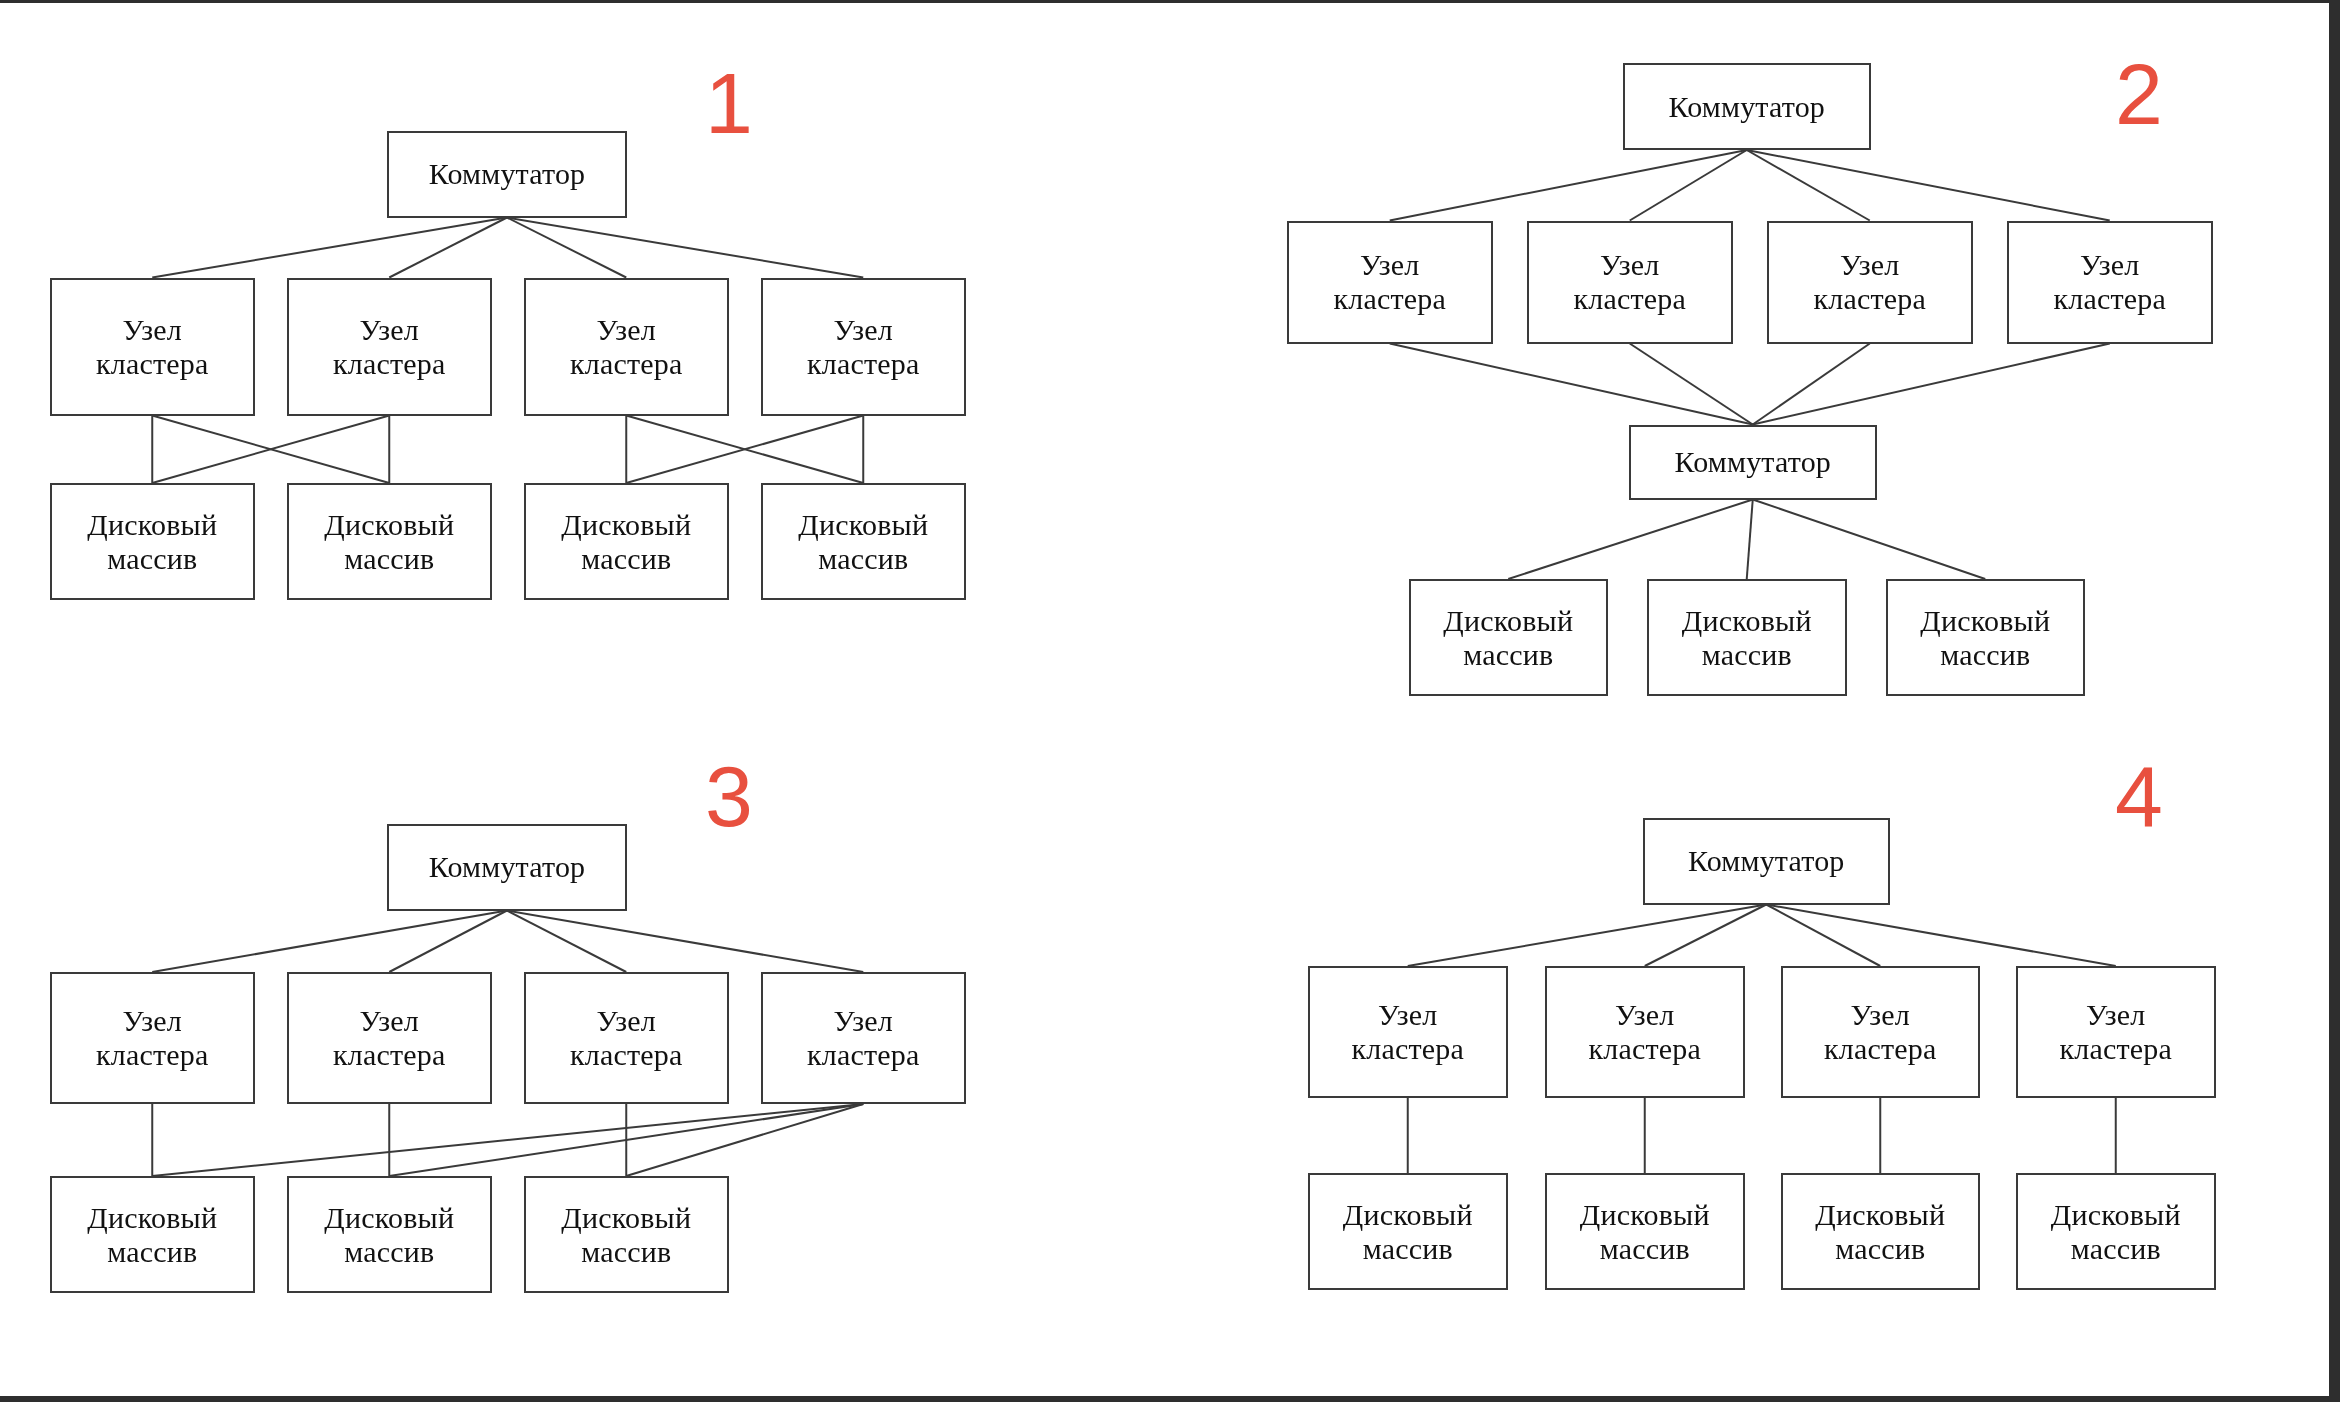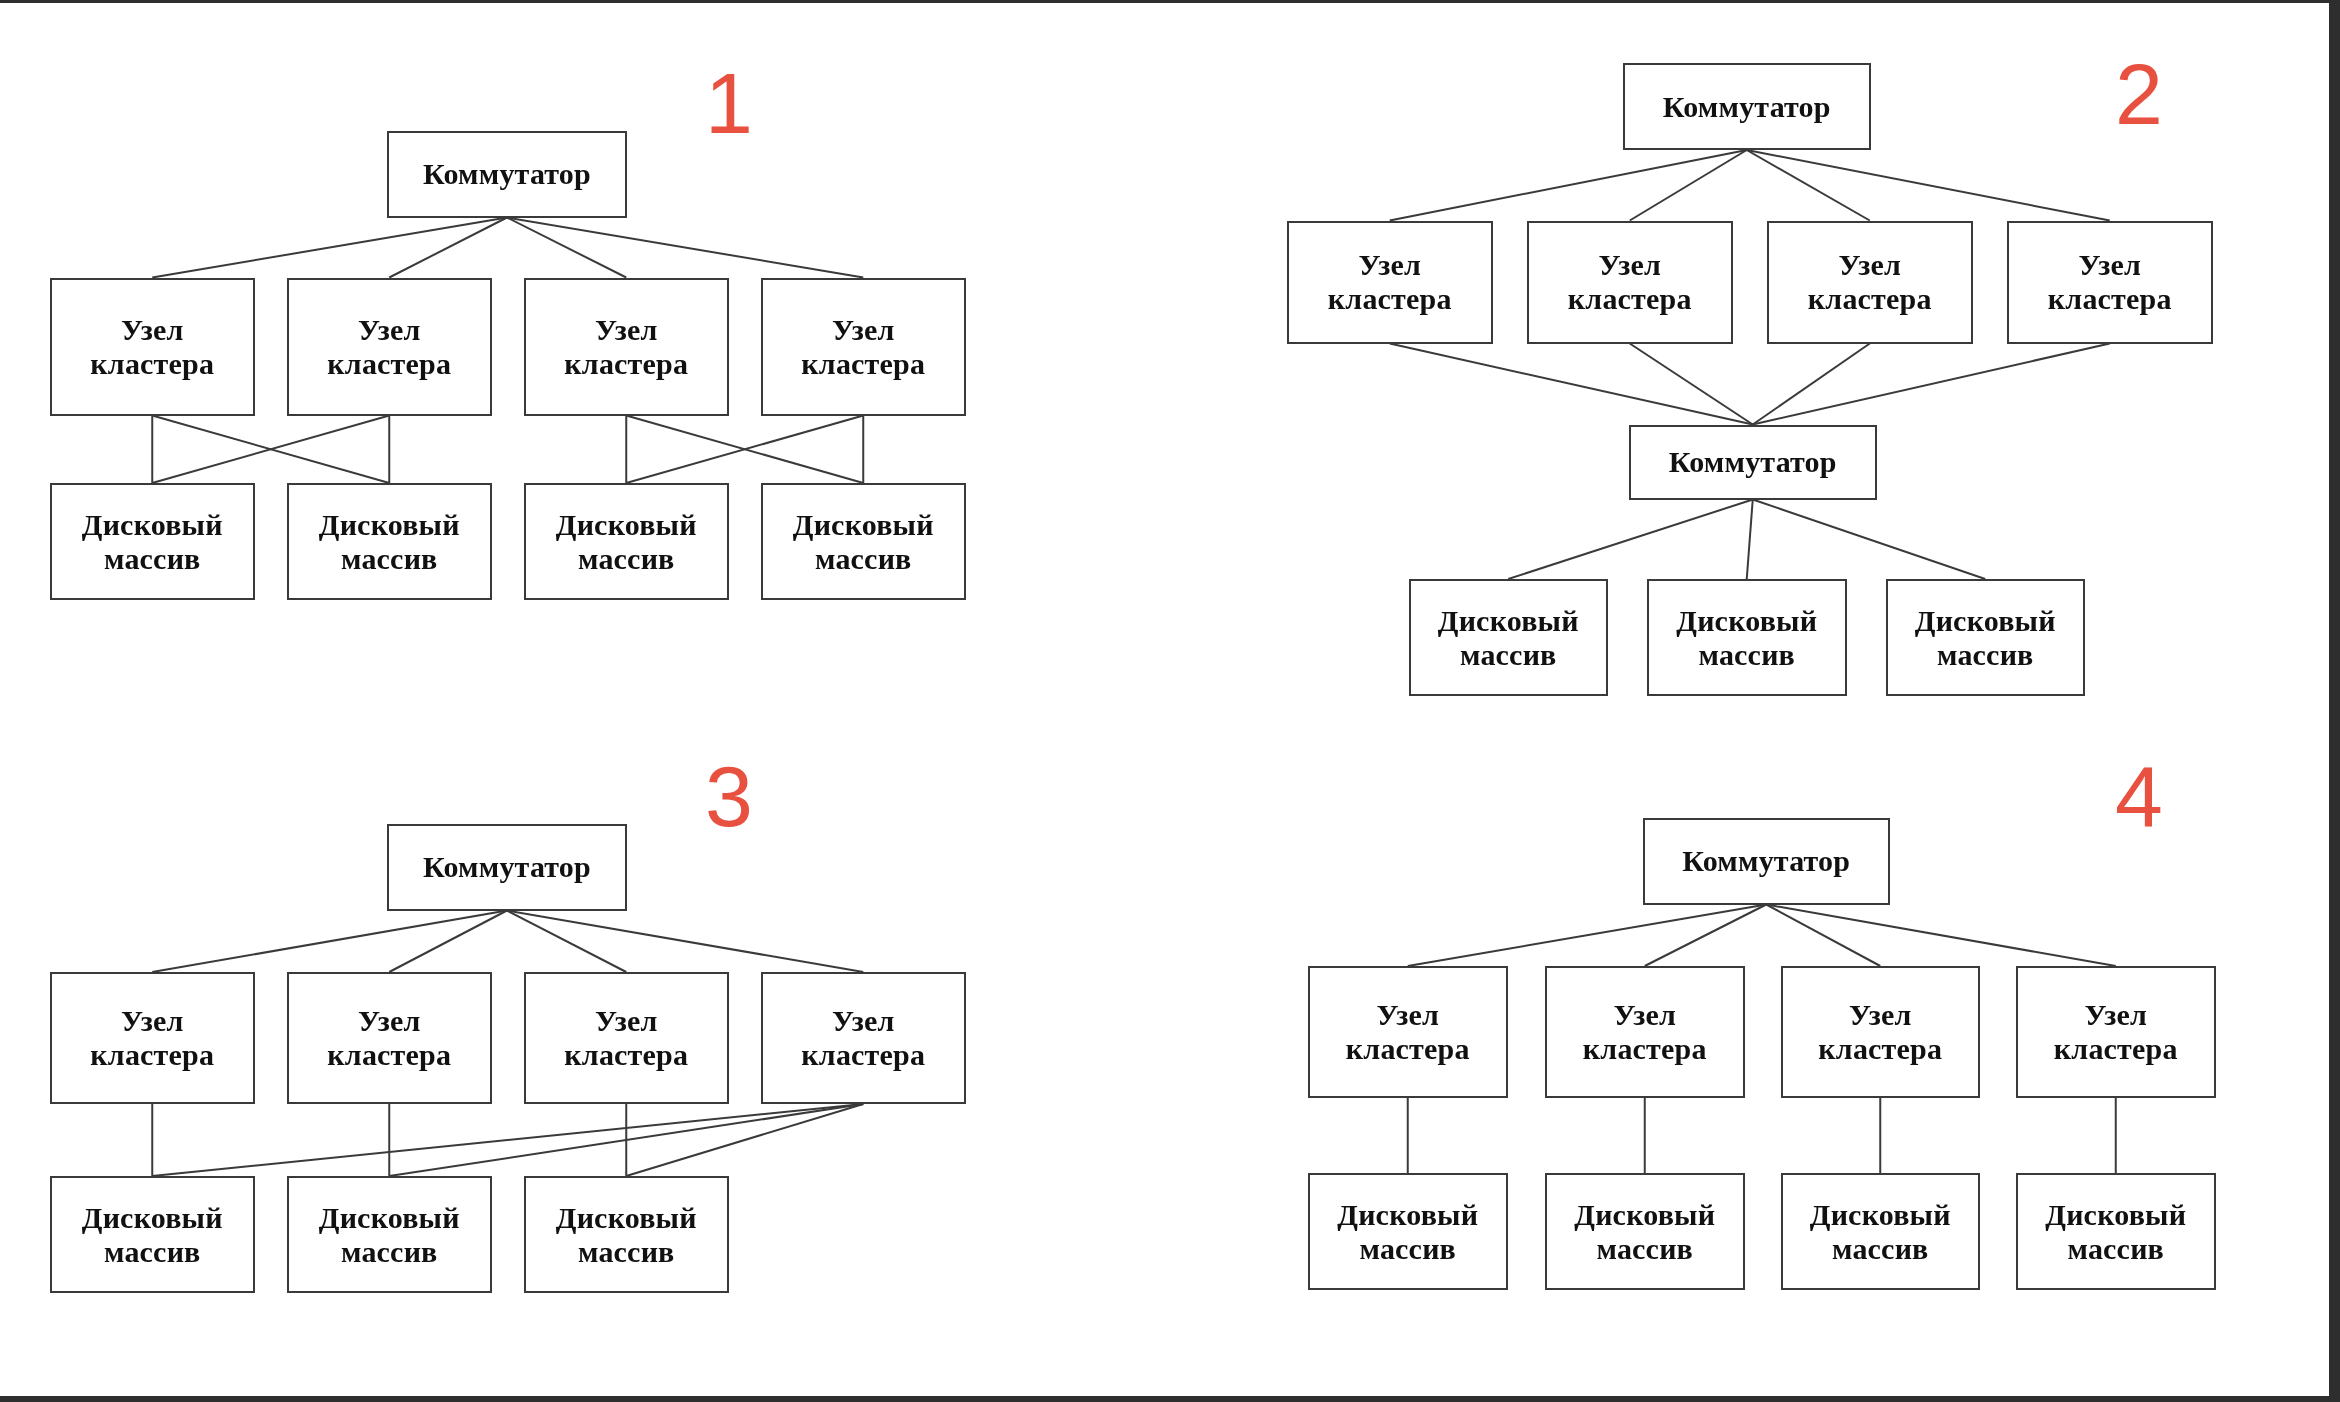--- a/index.html
+++ b/index.html
@@ -40,21 +40,20 @@
     background: #ffffff;
     display: flex;
     flex-direction: column;
     align-items: center;
     justify-content: center;
     text-align: center;
     color: #111111;
     line-height: 1.12;
     font-size: 30px;
     letter-spacing: 0.2px;
-    font-weight: bold;
   }
   .box span { display: block; white-space: nowrap; }
   .panel-number {
     position: absolute;
     color: #e8503f;
     font-family: "Liberation Sans", "DejaVu Sans", sans-serif;
     font-size: 86px;
     font-weight: 400;
     line-height: 1;
   }

